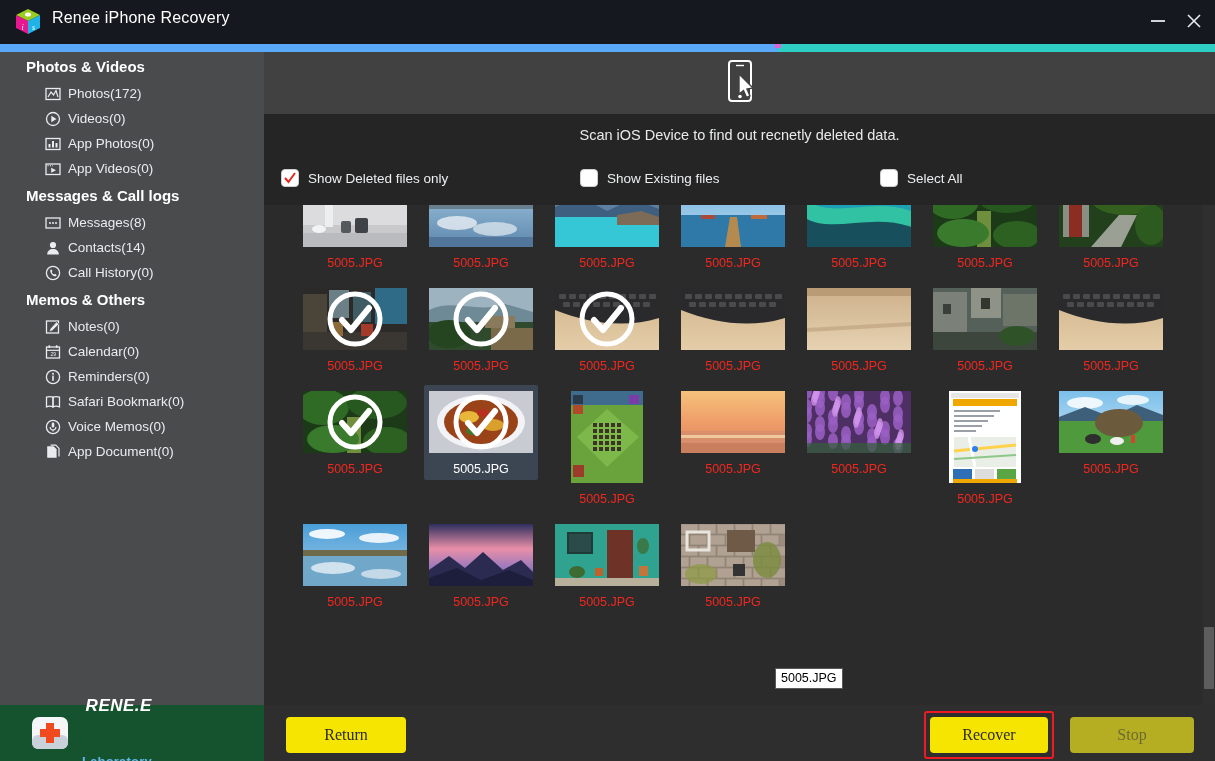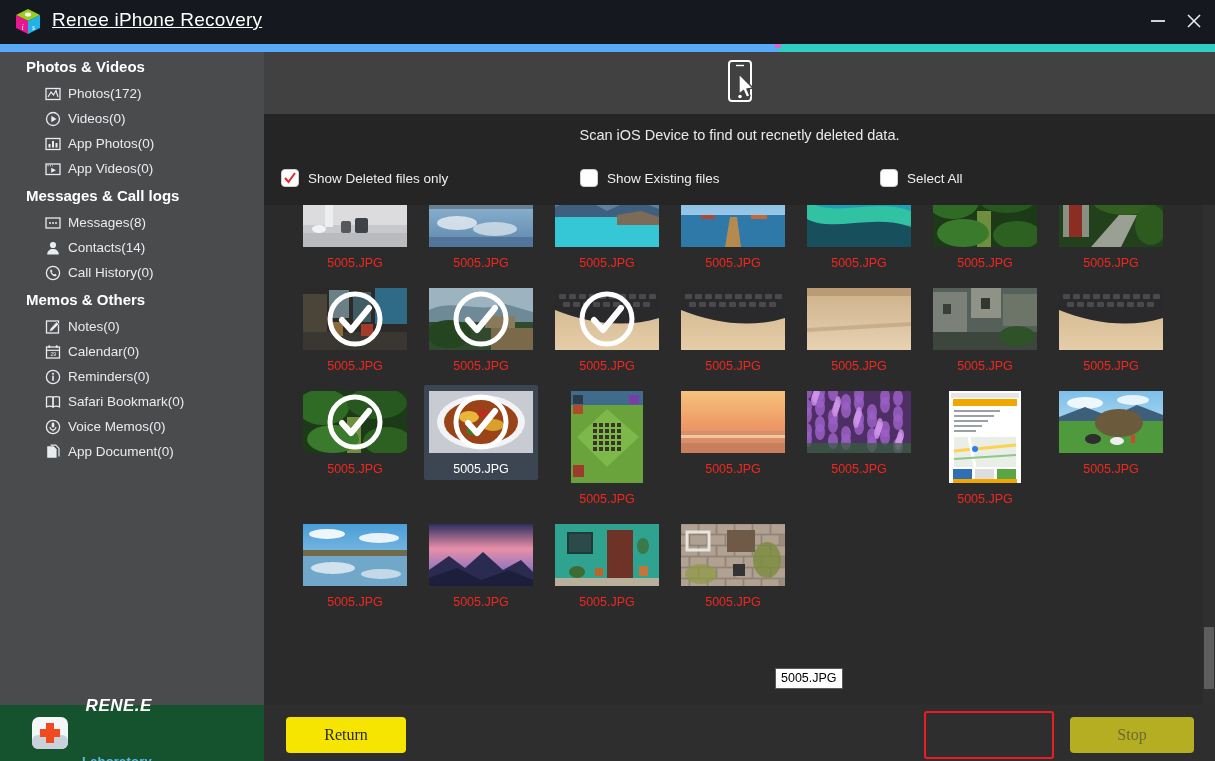--- a/index.html
+++ b/index.html
@@ -15,23 +15,22 @@
   
   #titlebar {
     position:absolute; left:0; top:0; width:1215px; height:42px;
     background:#15181e;
   }
   #logo-cube {
     position:absolute; left:14px; top:8px; width:28px; height:28px;
   }
   #app-title {
     position:absolute; left:52px; top:9px;
-    font-size:19px; color:#ffffff; letter-spacing:.2px;
+    font-size:16px; color:#ffffff; letter-spacing:.2px;
     white-space:nowrap;
-    text-decoration:underline;
   }
   .winbtn {
     position:absolute; top:8px; width:28px; height:26px;
     display:flex; align-items:center; justify-content:center;
     color:#d8dbe0;
   }
   #btn-min { left:1144px; }
   #btn-close { left:1180px; }
   #btn-min .bar { width:14px; height:2px; background:#cfd3d9; display:block; }
   #btn-close svg { display:block; }
@@ -1058,18 +1057,19 @@
         </div>
       <div id="tooltip">5005.JPG</div>
     </div>
 
     <div id="scrollbar-track">
       <div id="scrollbar-thumb"></div>
     </div>
 
     <div id="footer">
       <button class="btn" id="btn-return">Return</button>
+      <button class="btn" id="btn-recover">Recover</button>
       <div id="recover-highlight"></div>
       <button class="btn" id="btn-stop" style="cursor: default;">Stop</button>
     </div>
 
   </div>
 </div>
 
 </body></html>

